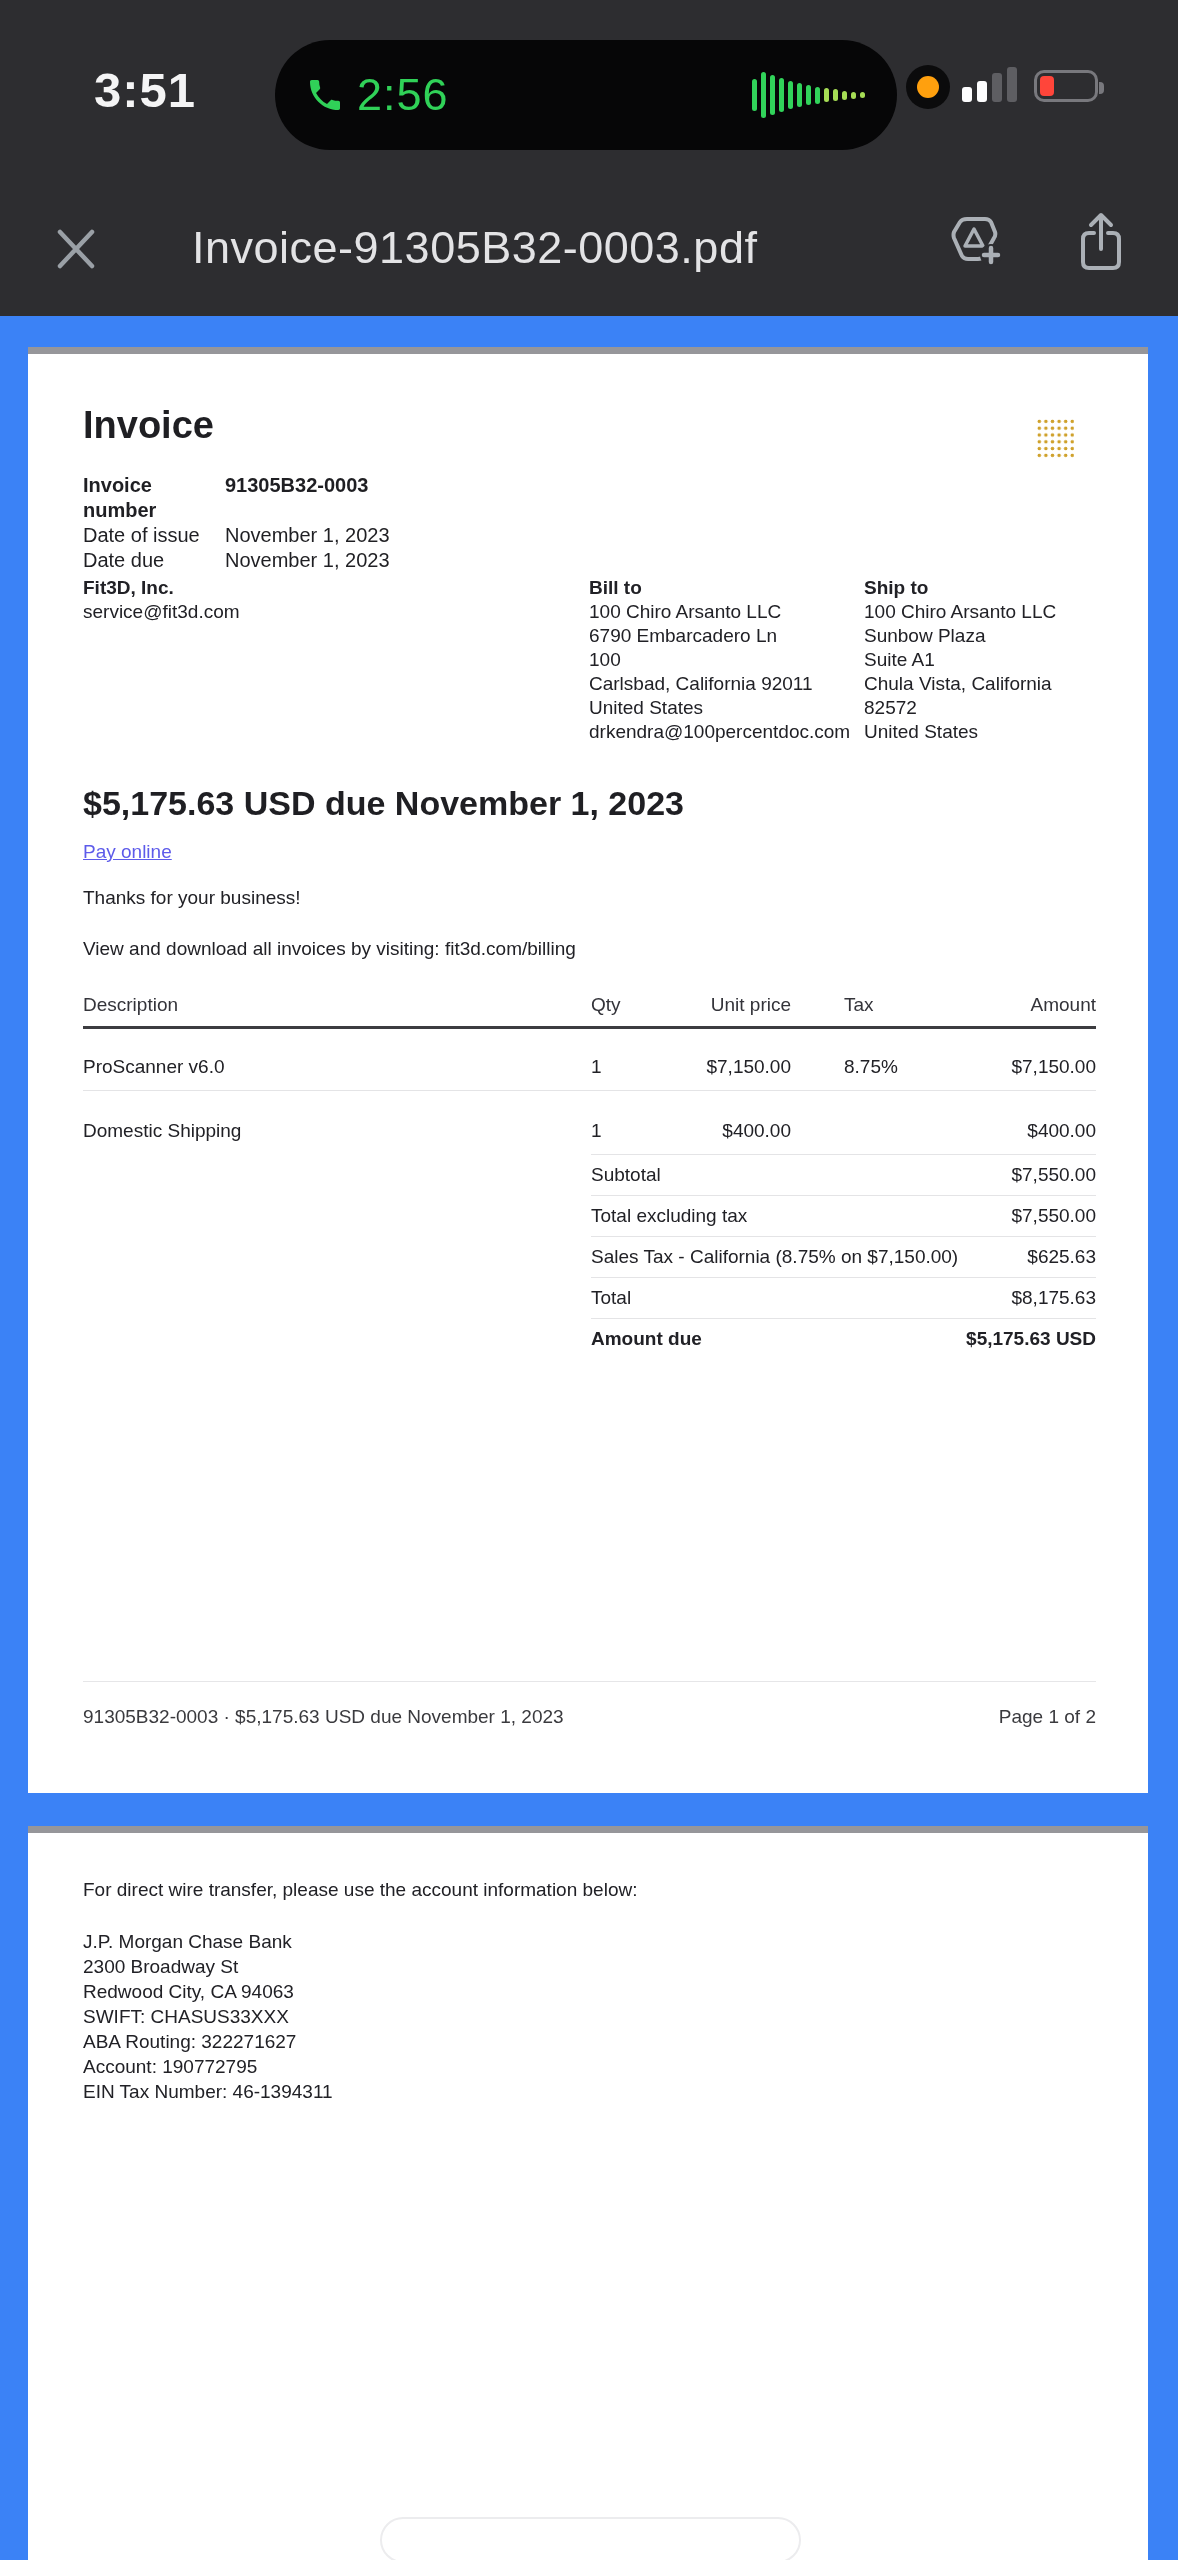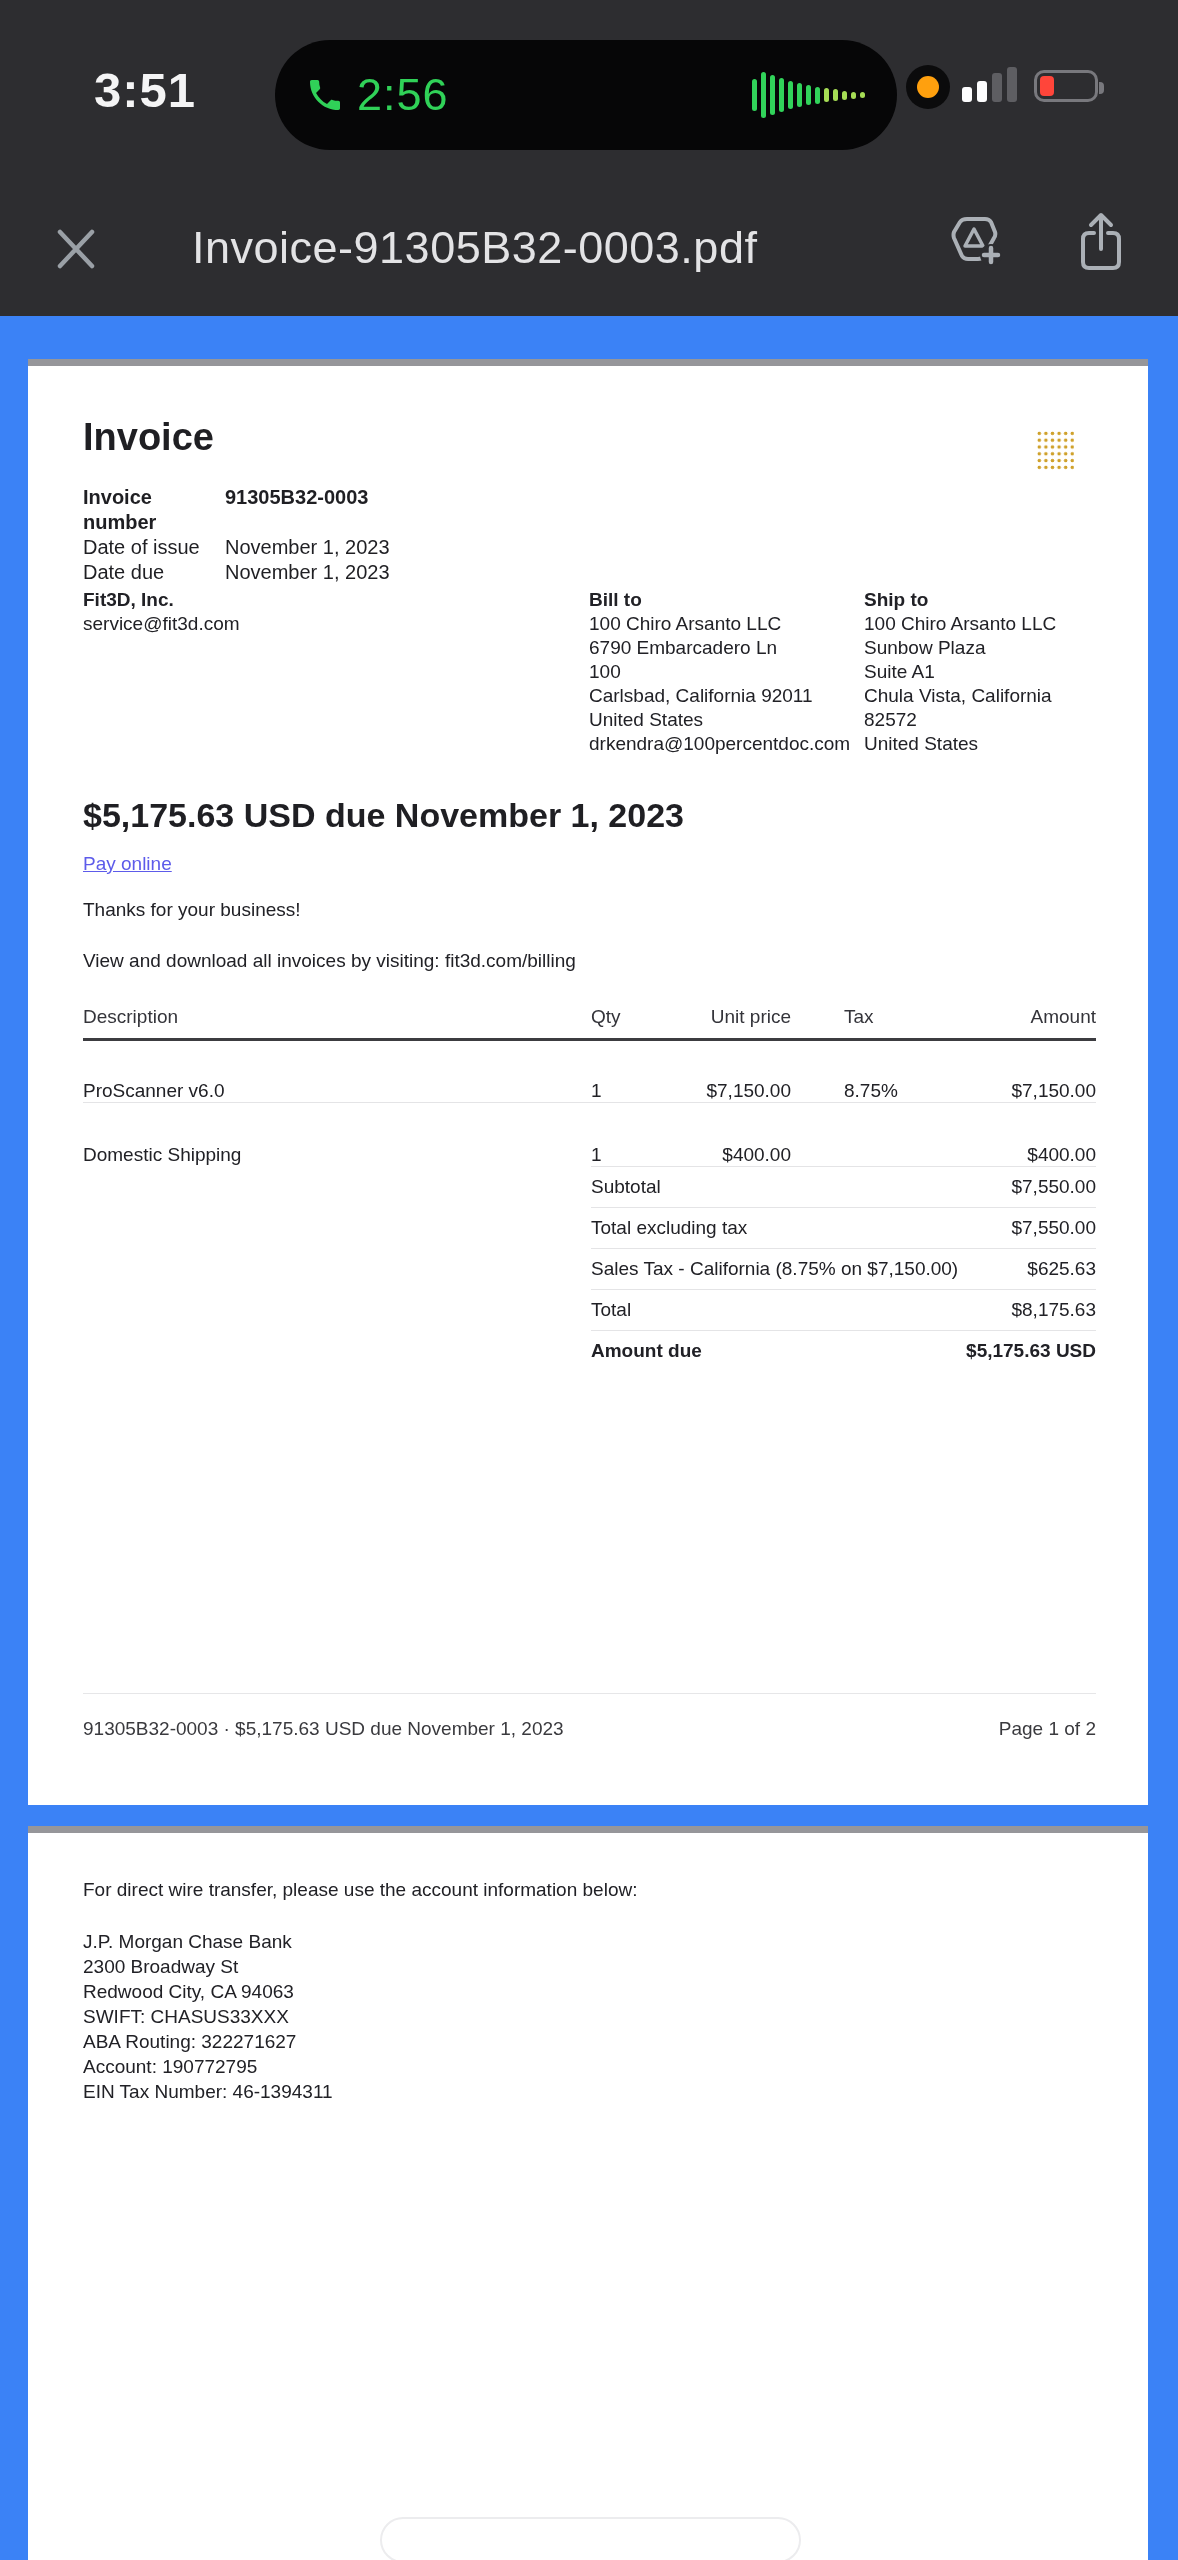--- a/index.html
+++ b/index.html
@@ -31,21 +31,21 @@
   .battery .fill{position:absolute;left:3px;top:3px;width:14px;height:20px;border-radius:4px;background:#ff453a;}
   .battery .nub{position:absolute;right:-9px;top:9px;width:5px;height:12px;background:#78787d;border-radius:0 4px 4px 0;}
 
   .hdr-close{position:absolute;left:57px;top:228px;width:38px;height:42px;color:#9aa0a6;cursor:pointer;}
   .hdr-title{position:absolute;left:192px;top:222px;font-size:45px;font-weight:400;color:#e3e3e5;letter-spacing:.5px;white-space:nowrap;}
   .hdr-annotate{position:absolute;left:946px;top:212px;width:58px;height:58px;color:#abb0b6;cursor:pointer;}
   .hdr-share{position:absolute;left:1078px;top:210px;width:46px;height:62px;color:#abb0b6;cursor:pointer;}
 
   
   .page{position:absolute;left:28px;width:1120px;background:#fff;border-top:7px solid #96969a;box-sizing:content-box;color:#212126;}
-  .page1{top:359px;height:1439px;}
+  .page1{top:347px;height:1439px;}
   .page2{top:1826px;height:727px;}
 
   .inv-title{position:absolute;left:55px;top:50px;font-size:38px;font-weight:700;color:#1f1f23;}
   .logo-dots{position:absolute;left:1008px;top:64px;width:38px;height:40px;
      background-image:radial-gradient(circle,#cfa12b 1.7px,rgba(207,161,43,0) 2px);background-size:6.6px 6.8px;}
 
   .meta{position:absolute;left:55px;top:119px;font-size:20px;line-height:25px;color:#1f1f23;}
   .meta .row{display:flex;}
   .meta .lbl{width:142px;flex:none;}
   .meta .row.strong{font-weight:700;}
@@ -56,21 +56,21 @@
   .addr .c2{left:506px;width:268px;}
   .addr .c3{left:781px;width:240px;}
   .addr .hd{font-weight:700;}
 
   .amount-h{position:absolute;left:55px;top:430px;font-size:34px;font-weight:700;color:#1f1f23;}
   .pay-link{position:absolute;left:55px;top:487px;font-size:19px;color:#5d5bea;text-decoration:underline;cursor:pointer;}
   .thanks{position:absolute;left:55px;top:533px;font-size:19px;}
   .view-note{position:absolute;left:55px;top:584px;font-size:19px;}
 
   .items{position:absolute;left:55px;top:640px;width:1013px;font-size:19px;}
-  .trow{display:flex;align-items:flex-end;}
+  .trow{display:flex;align-items:center;}
   .c-desc{width:508px;flex:none;}
   .c-qty{width:60px;flex:none;}
   .c-unit{width:140px;flex:none;text-align:right;}
   .c-tax{width:136px;flex:none;padding-left:53px;box-sizing:border-box;}
   .c-amt{flex:1;text-align:right;}
   .t-head{color:#34343a;padding-bottom:10px;border-bottom:3px solid #3c3c40;}
   .t-item1{padding-top:14px;height:47px;border-bottom:1px solid #e4e4e6;}
   .t-item2{padding-top:16px;height:47px;}
   .totals{margin-left:508px;width:505px;}
   .tot-row{display:flex;justify-content:space-between;align-items:center;height:40px;border-top:1px solid #e4e4e6;}

